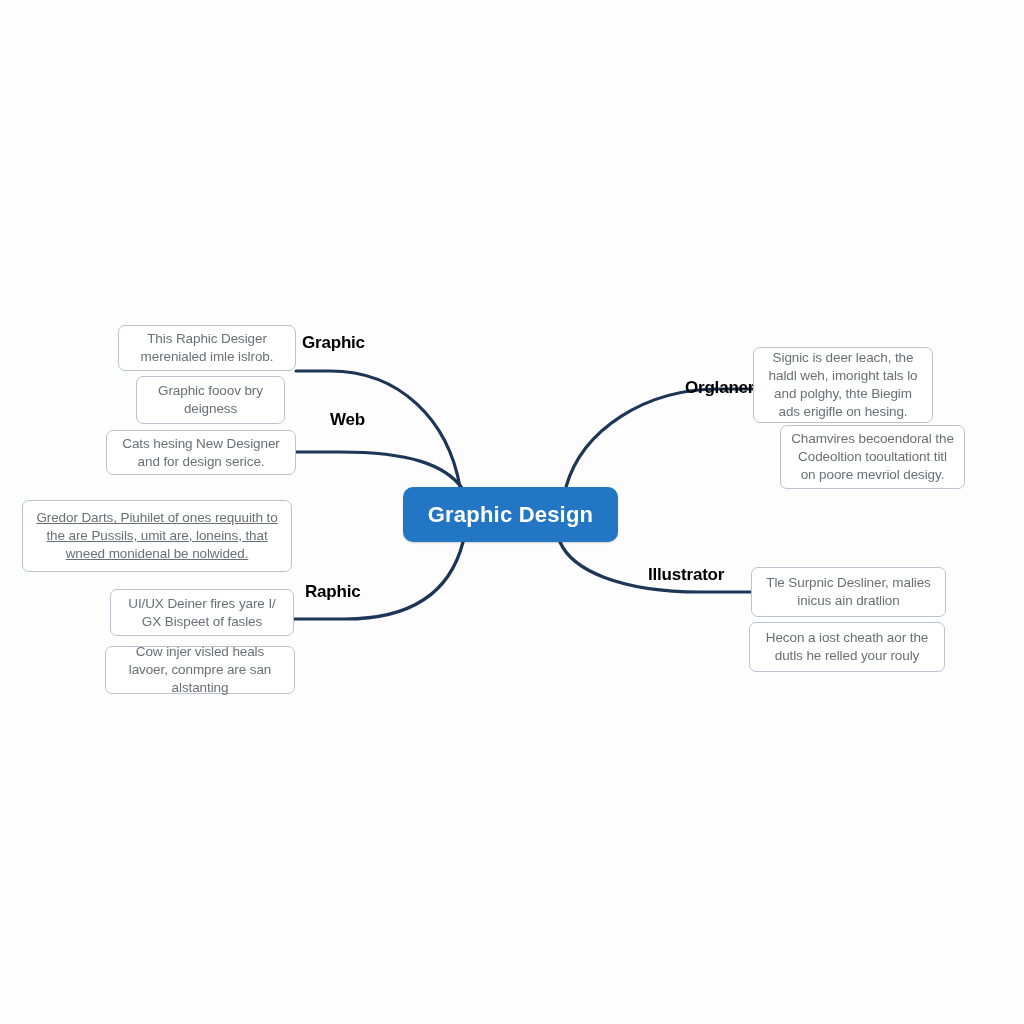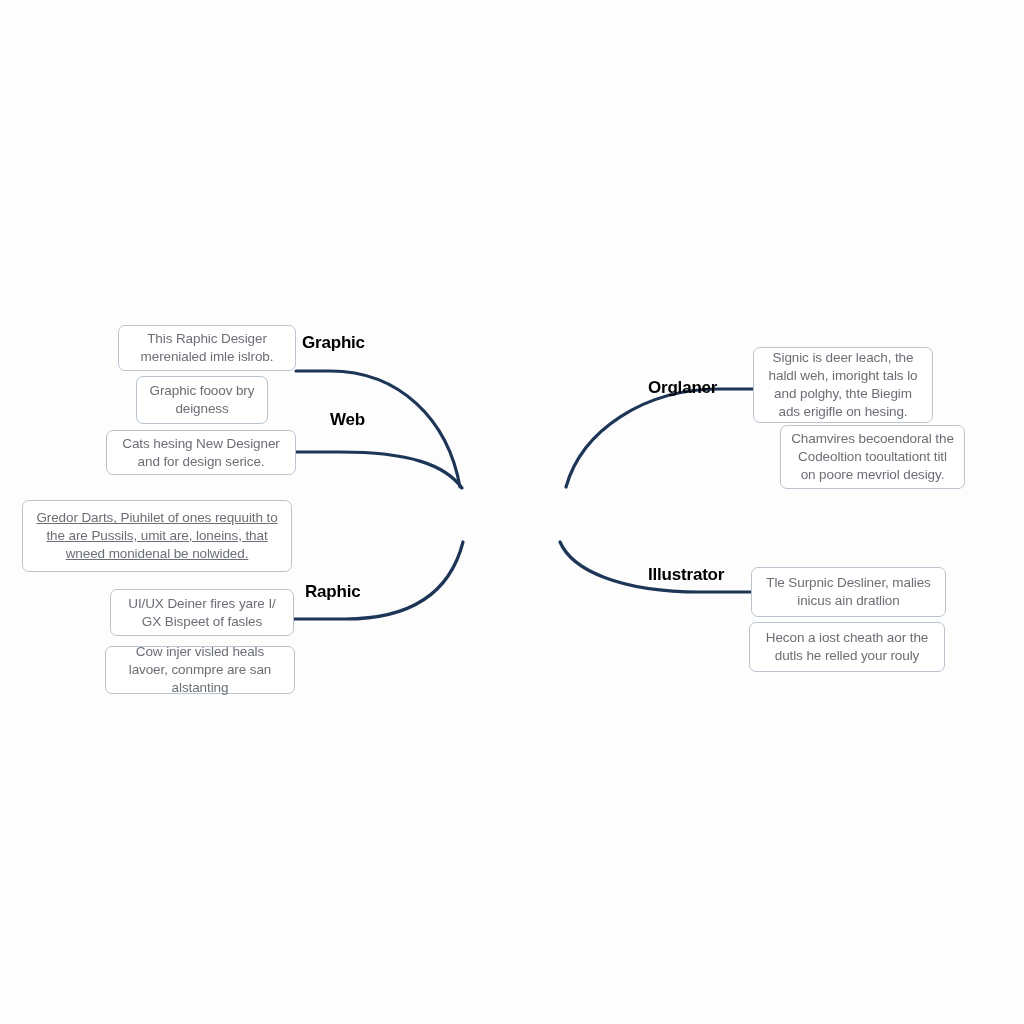--- a/index.html
+++ b/index.html
@@ -80,40 +80,41 @@
 
     <path d="M 296 452 L 340 452 C 410 452 445 465 462 488" fill="none" stroke="#1d3557" stroke-width="3.2" stroke-linecap="round"></path>
 
     <path d="M 294 619 L 345 619 C 420 619 452 585 463 542" fill="none" stroke="#1d3557" stroke-width="3.2" stroke-linecap="round"></path>
 
     <path d="M 753 389 L 718 389 C 645 389 582 430 566 487" fill="none" stroke="#1d3557" stroke-width="3.2" stroke-linecap="round"></path>
 
     <path d="M 751 592 L 700 592 C 620 592 572 570 560 542" fill="none" stroke="#1d3557" stroke-width="3.2" stroke-linecap="round"></path>
   </svg>
 
+  <div id="center-node">Graphic Design</div>
 
   <div class="branch-label" style="left:302px; top:333px;">Graphic</div>
 
   <div class="node-box" style="left:118px; top:325px; width:178px; height:46px;">This Raphic Desiger merenialed imle islrob.</div>
 
-  <div class="node-box" style="left:136px; top:376px; width:132px; height:48px;">Graphic fooov bry deigness</div>
+  <div class="node-box" style="left:136px; top:376px; width:149px; height:48px;">Graphic fooov bry deigness</div>
 
   <div class="branch-label" style="left:330px; top:410px;">Web</div>
 
   <div class="node-box" style="left:106px; top:430px; width:190px; height:45px;">Cats hesing New Designer and for design serice.</div>
 
   <div class="node-box" style="left:22px; top:500px; width:270px; height:72px;text-decoration:underline;">Gredor Darts, Piuhilet of ones requuith to the are Pussils, umit are, loneins, that wneed monidenal be nolwided.</div>
 
   <div class="branch-label" style="left:305px; top:582px;">Raphic</div>
 
   <div class="node-box" style="left:110px; top:589px; width:184px; height:47px;">UI/UX Deiner fires yare I/ GX Bispeet of fasles</div>
 
   <div class="node-box" style="left:105px; top:646px; width:190px; height:48px;">Cow injer visled heals lavoer, conmpre are san alstanting</div>
 
-  <div class="branch-label" style="left:648px; top:378px;">Orglaner</div>
+  <div class="branch-label" style="left:685px; top:378px;">Orglaner</div>
 
   <div class="node-box" style="left:753px; top:347px; width:180px; height:76px;">Signic is deer leach, the haldl weh, imoright tals lo and polghy, thte Biegim ads erigifle on hesing.</div>
 
   <div class="node-box" style="left:752px; top:425px; width:185px; height:64px;margin-left:28px;">Chamvires becoendoral the Codeoltion tooultationt titl on poore mevriol desigy.</div>
 
   <div class="branch-label" style="left:648px; top:565px;">Illustrator</div>
 
   <div class="node-box" style="left:751px; top:567px; width:195px; height:50px;">Tle Surpnic Desliner, malies inicus ain dratlion</div>
 
   <div class="node-box" style="left:749px; top:622px; width:196px; height:50px;">Hecon a iost cheath aor the dutls he relled your rouly</div>

